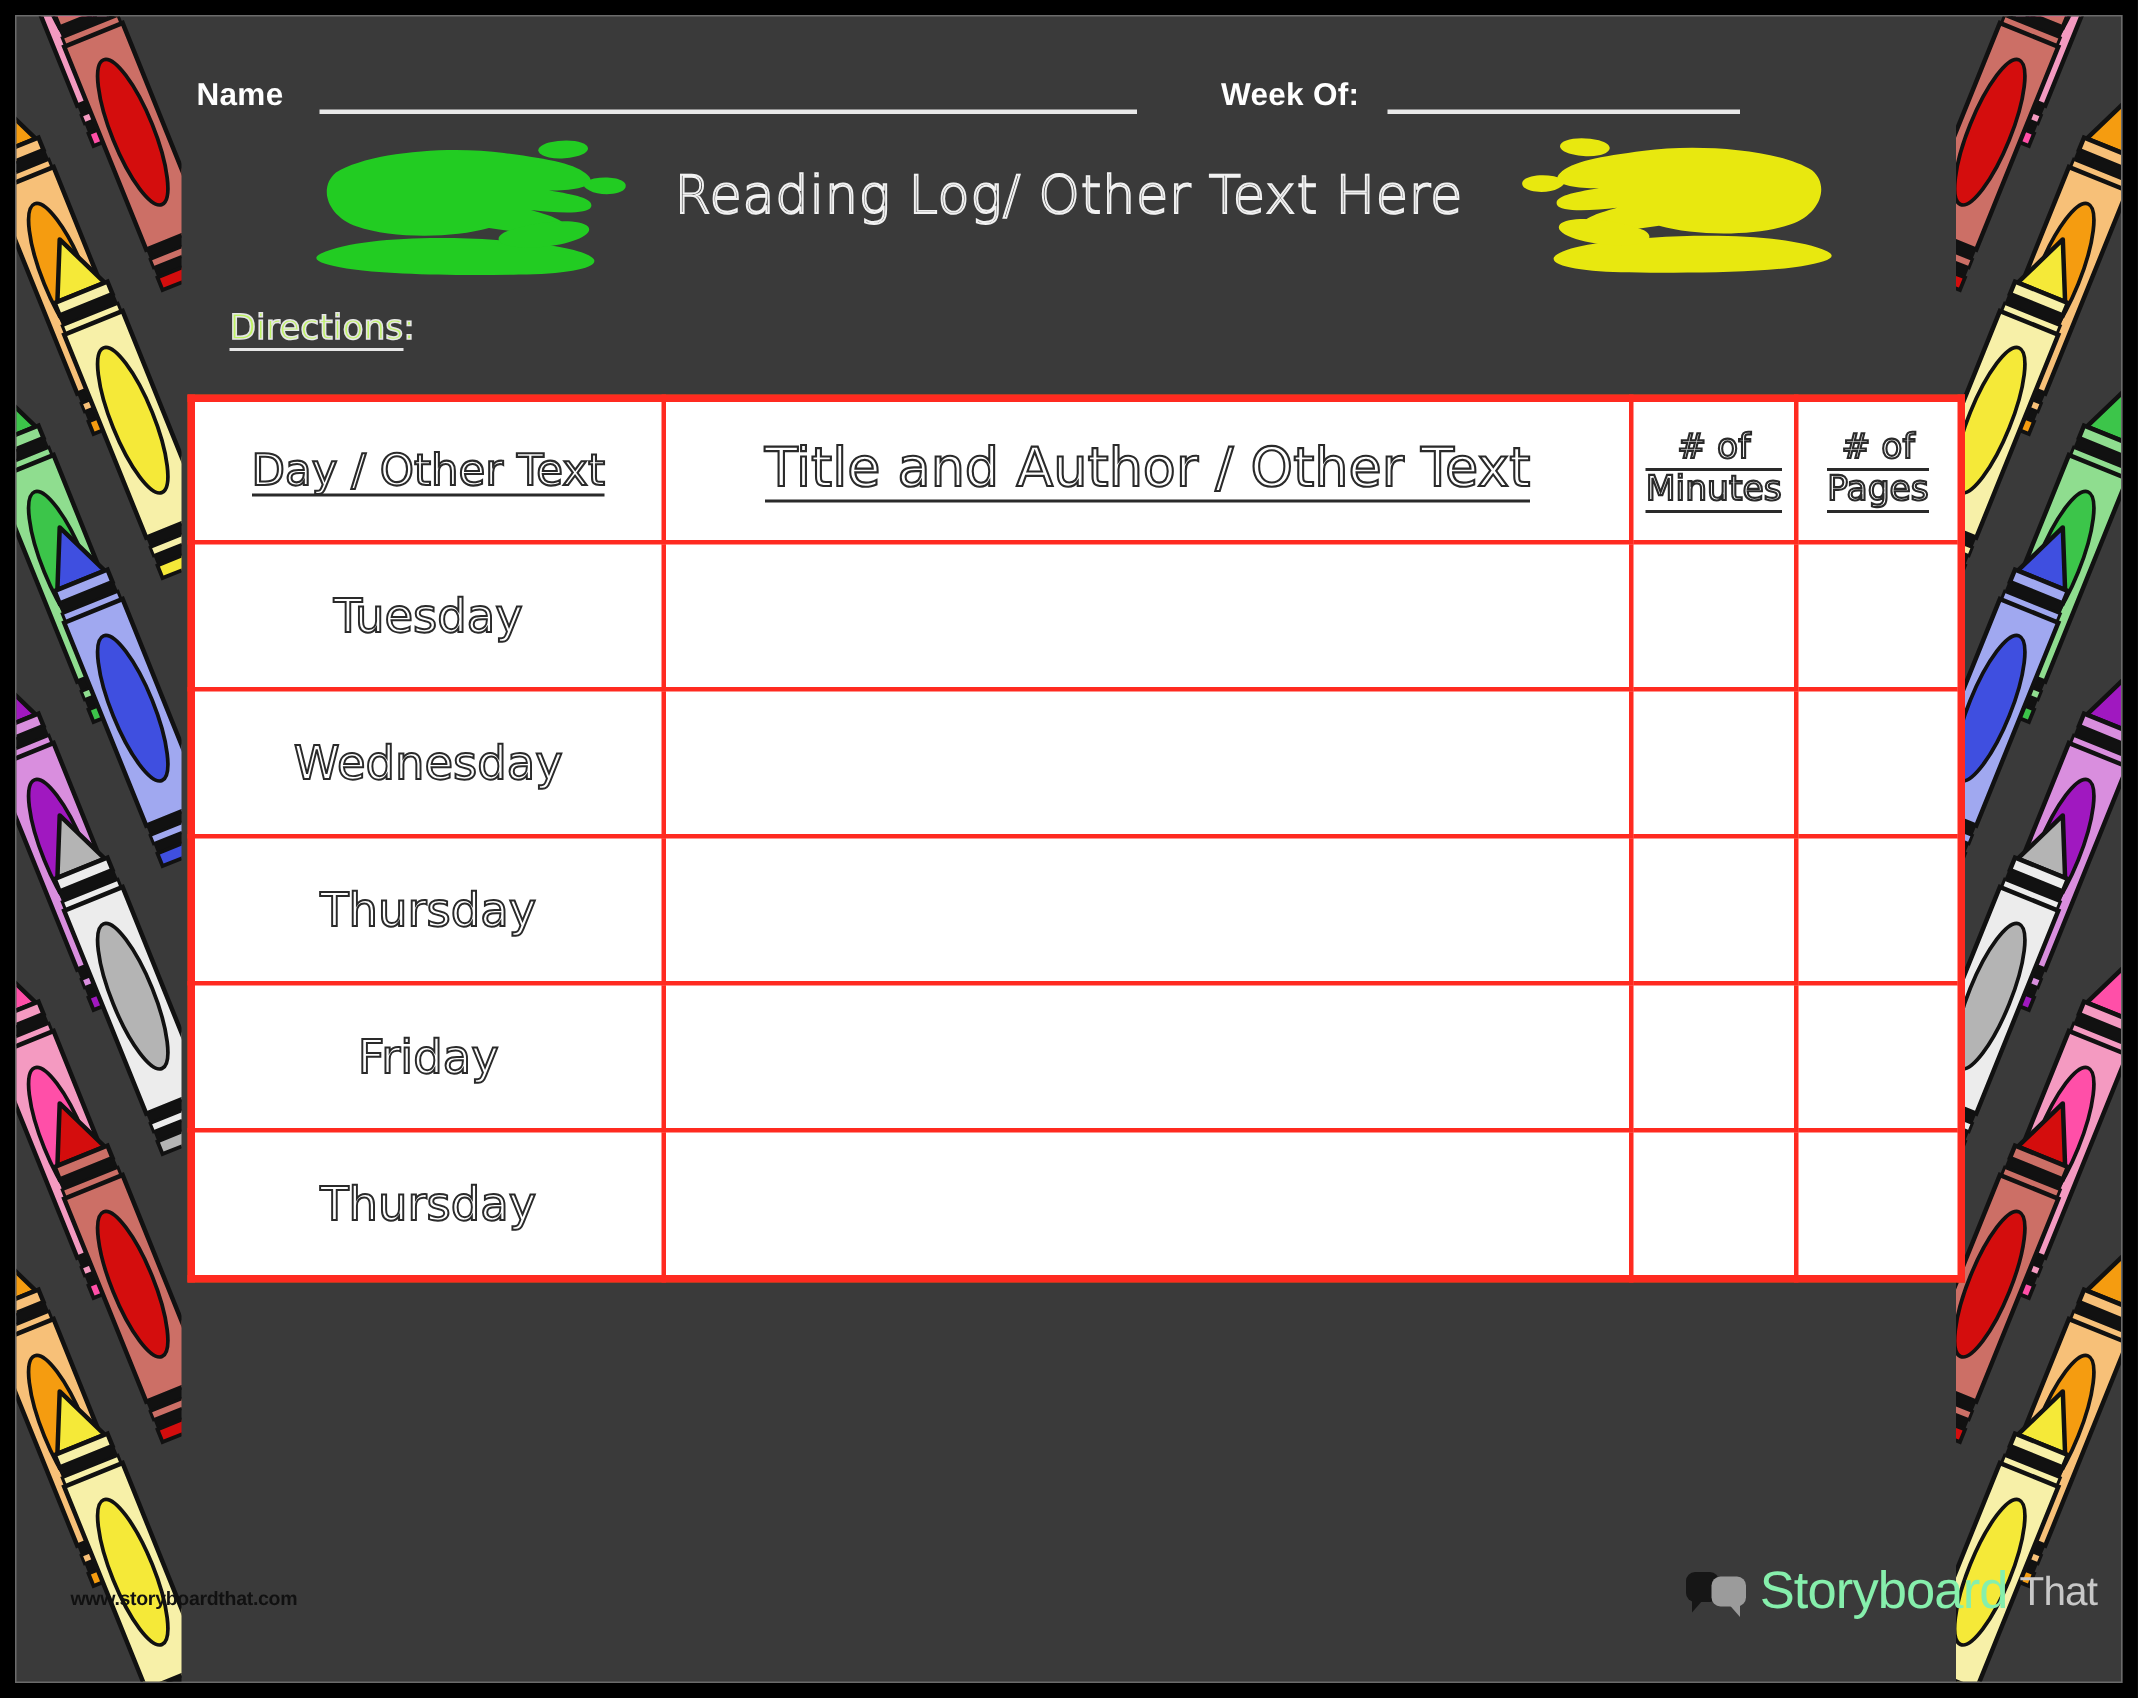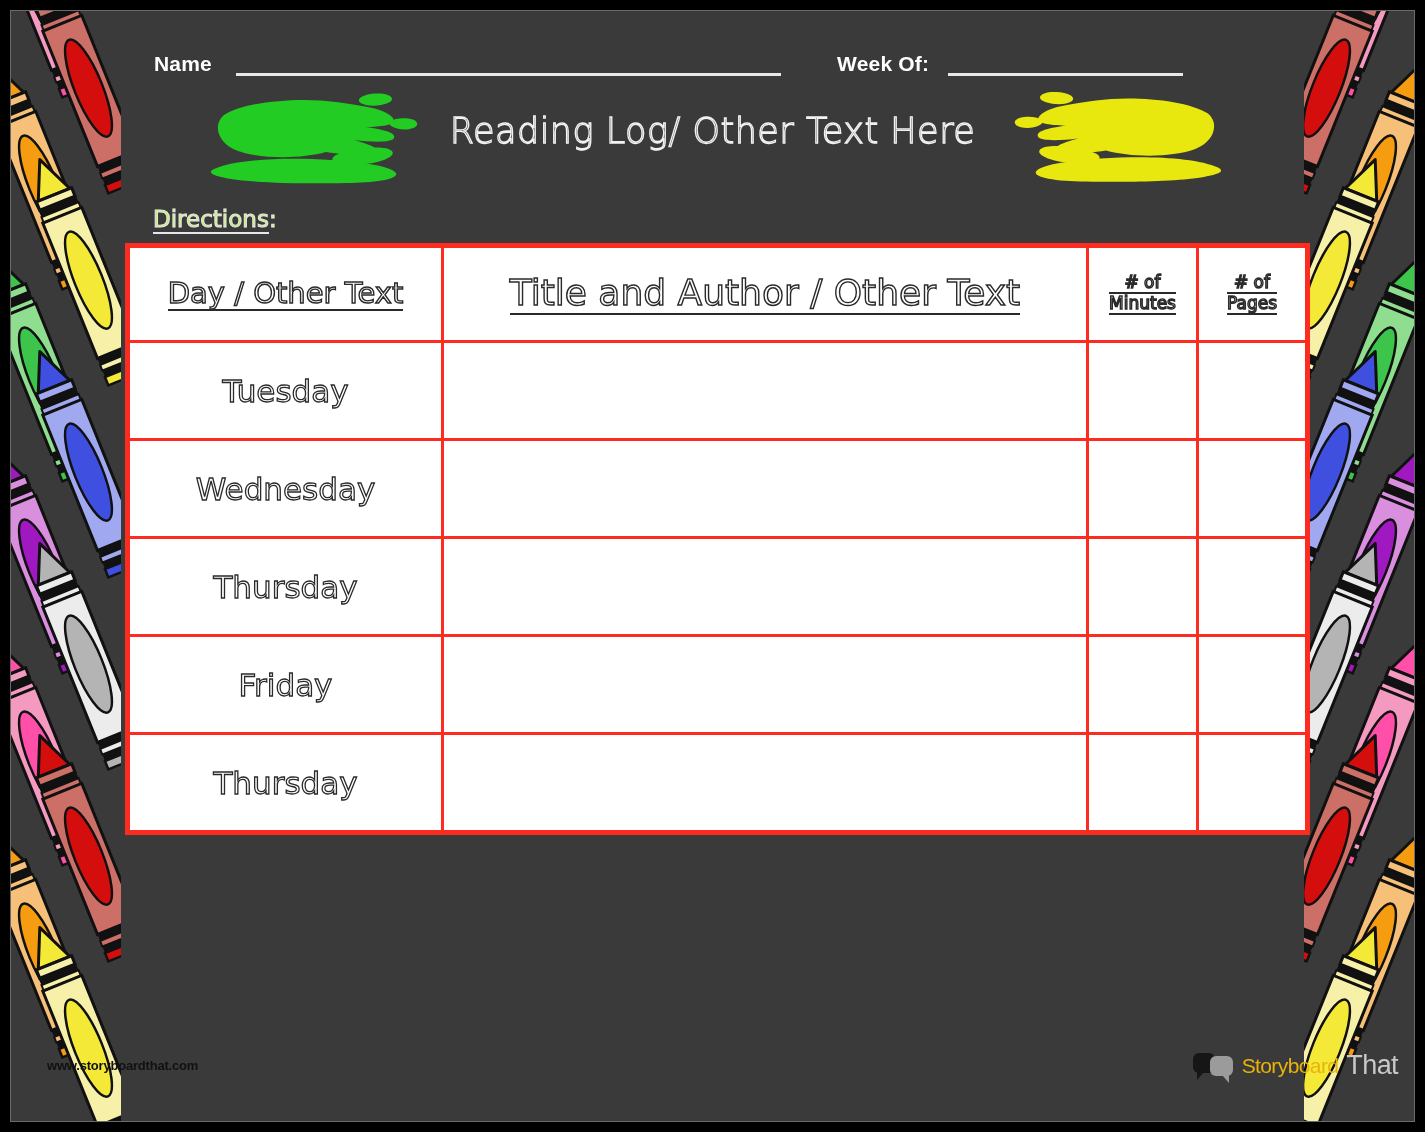--- a/index.html
+++ b/index.html
@@ -54,21 +54,20 @@
   }
   .crayon svg { display: block; width: 100%; height: 100%; }
 
   
   .name-row {
     position: absolute;
     left: 120px;
     top: 36px;
     width: 1040px;
     height: 36px;
-    margin-left: 23px;
   }
   .field-label {
     color: #ffffff;
     font-size: 21px;
     font-weight: bold;
     letter-spacing: 0.2px;
     display: inline-block;
     vertical-align: bottom;
   }
   .field-line {
@@ -111,21 +110,21 @@
     font-size: 23px;
     color: #bef264;
     -webkit-text-stroke: 1px #e6e6e6;
   }
   .directions .u { border-bottom: 2px solid #e6e6e6; }
 
   
   #log-table {
     position: absolute;
     left: 114px;
-    top: 232px;
+    top: 252px;
     width: 1180px;
     border-collapse: collapse;
     table-layout: fixed;
     background: #a16207;
     border: 5px solid #ff2a20;
   }
   #log-table td {
     border: 3px solid #ff2a20;
     background: #ffffff;
     padding: 0;
@@ -142,21 +141,21 @@
 
   .hdr-text {
     font-family: "DejaVu Sans", sans-serif;
     color: #ffffff;
     -webkit-text-stroke: 1.4px #2a2a2a;
     display: inline-block;
     line-height: 1.12;
   }
   .hdr-day    { font-size: 29px; border-bottom: 2.5px solid #2a2a2a; }
   .hdr-title  { font-size: 36px; border-bottom: 2.5px solid #2a2a2a; }
-  .hdr-small  { font-size: 17px; }
+  .hdr-small  { font-size: 23px; }
   .hdr-small .ln { display: block; border-bottom: 2px solid #2a2a2a; }
 
   .day-text {
     font-family: "DejaVu Sans", sans-serif;
     font-size: 31px;
     color: #ffffff;
     -webkit-text-stroke: 1.3px #2a2a2a;
   }
 
   
@@ -185,21 +184,21 @@
   .bubble-a { left: 0;  top: 2px;  width: 22px; height: 20px; background: #161616; }
   .bubble-a:after {
     content: ""; position: absolute; left: 4px; bottom: -7px;
     border-left: 7px solid #161616; border-bottom: 8px solid transparent;
   }
   .bubble-b { left: 17px; top: 5px; width: 23px; height: 20px; background: #9b9b9b; }
   .bubble-b:after {
     content: ""; position: absolute; right: 4px; bottom: -7px;
     border-right: 7px solid #9b9b9b; border-bottom: 8px solid transparent;
   }
-  .brand-word1 { font-size: 21px; color: #eab308; letter-spacing: -0.6px; }
+  .brand-word1 { font-size: 35px; color: #86efac; letter-spacing: -0.6px; }
   .brand-word2 { font-size: 27px; color: #c8c8c8; letter-spacing: -0.6px; margin-left: 1px; }
 </style>
 </head>
 <body>
 
 <div id="page">
   <div id="canvas">
 
     <div class="crayon-strip left">
         <div class="crayon" style="left: -2px; top: -150px; transform: rotate(-22deg);">

